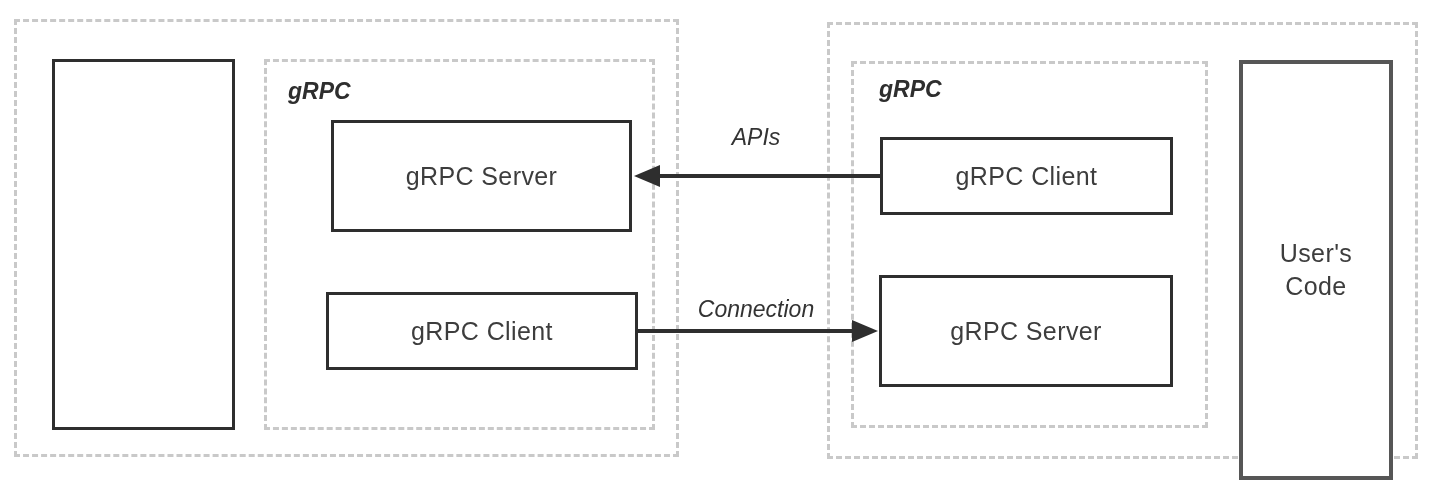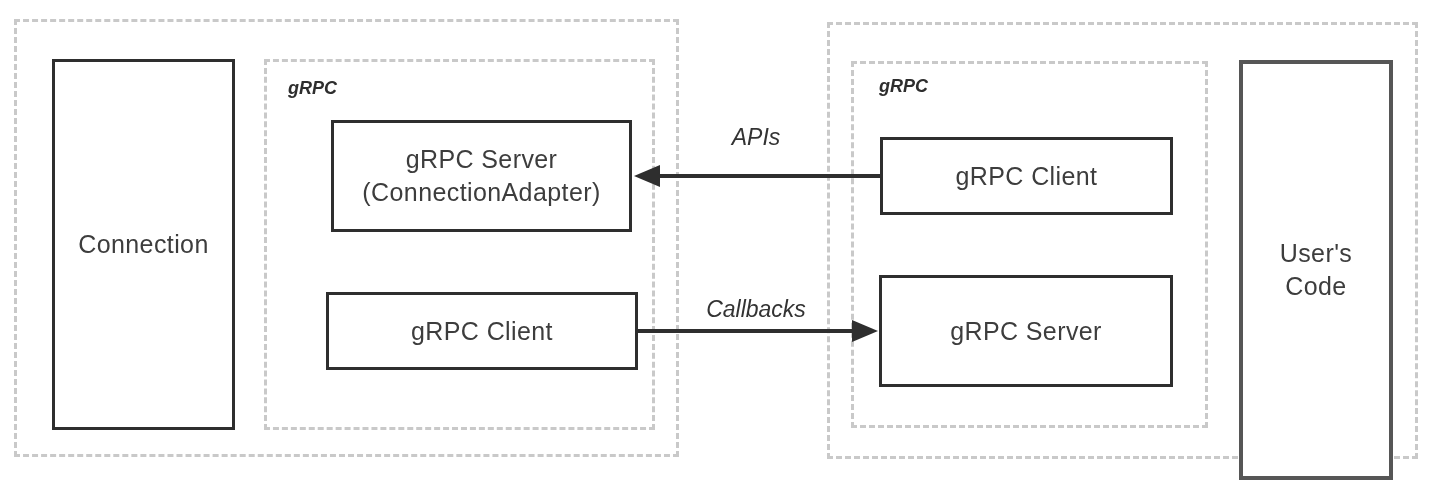--- a/index.html
+++ b/index.html
@@ -29,21 +29,21 @@
     color: #3d3d3d;
     font-size: 25px;
     line-height: 33px;
     letter-spacing: 0.4px;
   }
   .users-code-box { border: 4px solid #565656; }
   .group-label {
     position: absolute;
     font-style: italic;
     font-weight: bold;
-    font-size: 18px;
+    font-size: 23px;
     color: #2e2e2e;
     white-space: nowrap;
   }
   .arrow-label {
     position: absolute;
     font-style: italic;
     font-size: 23px;
     color: #333333;
     text-align: center;
     width: 132px;
@@ -57,29 +57,27 @@
   }
 </style>
 </head>
 <body>
 
 <div class="canvas">
 
   <div class="dashed-box" style="left:14px; top:19px; width:665px; height:438px;">
 
     <div class="solid-box" style="left:35px; top:37px; width:183px; height:371px;">
-      <span>Connection</span>
     </div>
 
     <div class="dashed-box" style="left:247px; top:37px; width:391px; height:371px;">
       <div class="group-label" style="left:21px; top:16px;">gRPC</div>
 
       <div class="solid-box" style="left:64px; top:58px; width:301px; height:112px;">
         <span>gRPC Server</span>
-        <span>(ConnectionAdapter)</span>
       </div>
 
       <div class="solid-box" style="left:59px; top:230px; width:312px; height:78px;">
         <span>gRPC Client</span>
       </div>
     </div>
   </div>
 
   <div class="dashed-box" style="left:827px; top:22px; width:591px; height:437px;">
 
@@ -95,21 +93,21 @@
       </div>
     </div>
 
     <div class="solid-box users-code-box" style="left:409px; top:35px; width:154px; height:420px;">
       <span>User's</span>
       <span>Code</span>
     </div>
   </div>
 
   <div class="arrow-label" style="left:690px; top:124px;">APIs</div>
-  <div class="arrow-label" style="left:690px; top:296px;">Callbacks</div>
+  <div class="arrow-label" style="left:690px; top:296px;">Connection</div>
 
   <svg class="arrow-layer" viewBox="0 0 1456 482" xmlns="http://www.w3.org/2000/svg">
 
     <line x1="880" y1="176" x2="656" y2="176" stroke="#2e2e2e" stroke-width="4"></line>
     <polygon points="634,176 660,165 660,187" fill="#2e2e2e"></polygon>
 
     <line x1="638" y1="331" x2="856" y2="331" stroke="#2e2e2e" stroke-width="4"></line>
     <polygon points="878,331 852,320 852,342" fill="#2e2e2e"></polygon>
   </svg>
 

